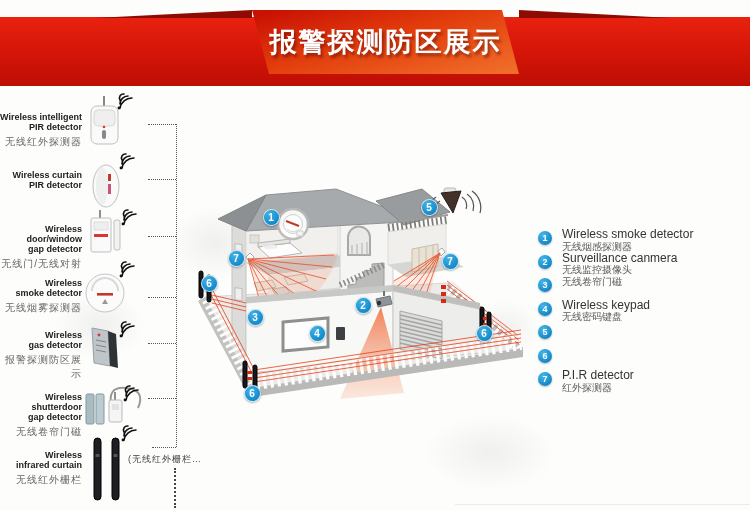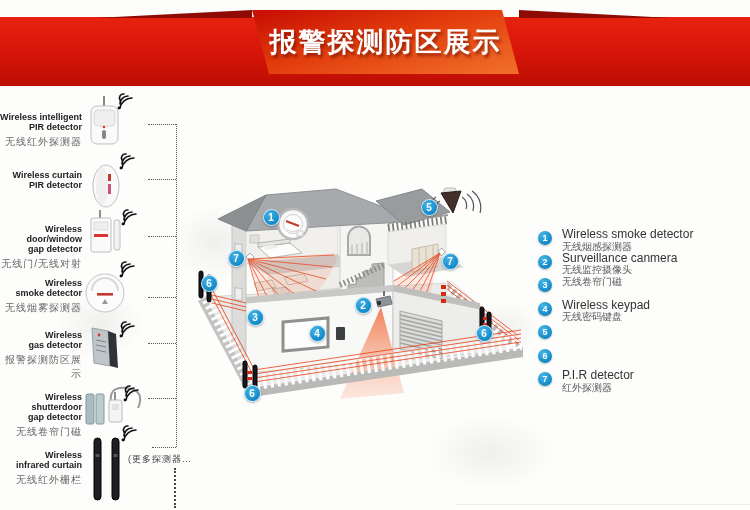--- a/index.html
+++ b/index.html
@@ -65,21 +65,21 @@
   <div id="baseline"></div>
 
   <div id="vline"></div>
   <div class="conn" style="left:148px;top:124px;width:28px;"></div>
   <div class="conn" style="left:148px;top:179px;width:28px;"></div>
   <div class="conn" style="left:148px;top:236px;width:28px;"></div>
   <div class="conn" style="left:148px;top:297px;width:28px;"></div>
   <div class="conn" style="left:148px;top:343px;width:28px;"></div>
   <div class="conn" style="left:148px;top:398px;width:28px;"></div>
   <div class="conn" style="left:152px;top:447px;width:24px;"></div>
-  <div id="more">(更多探测器…</div>
+  <div id="more">(无线红外栅栏…</div>
   <div id="vdots"></div>
 
   <div class="side-item">
     <div class="lbl" style="top:112px;">
       <div class="en"><span>Wireless intelligent</span><br>
                       <span>PIR detector</span></div>
       <div class="cn">无线红外探测器</div>
     </div>
     <svg class="dev" style="left:86px;top:92px;" width="58" height="60">
       <g>

